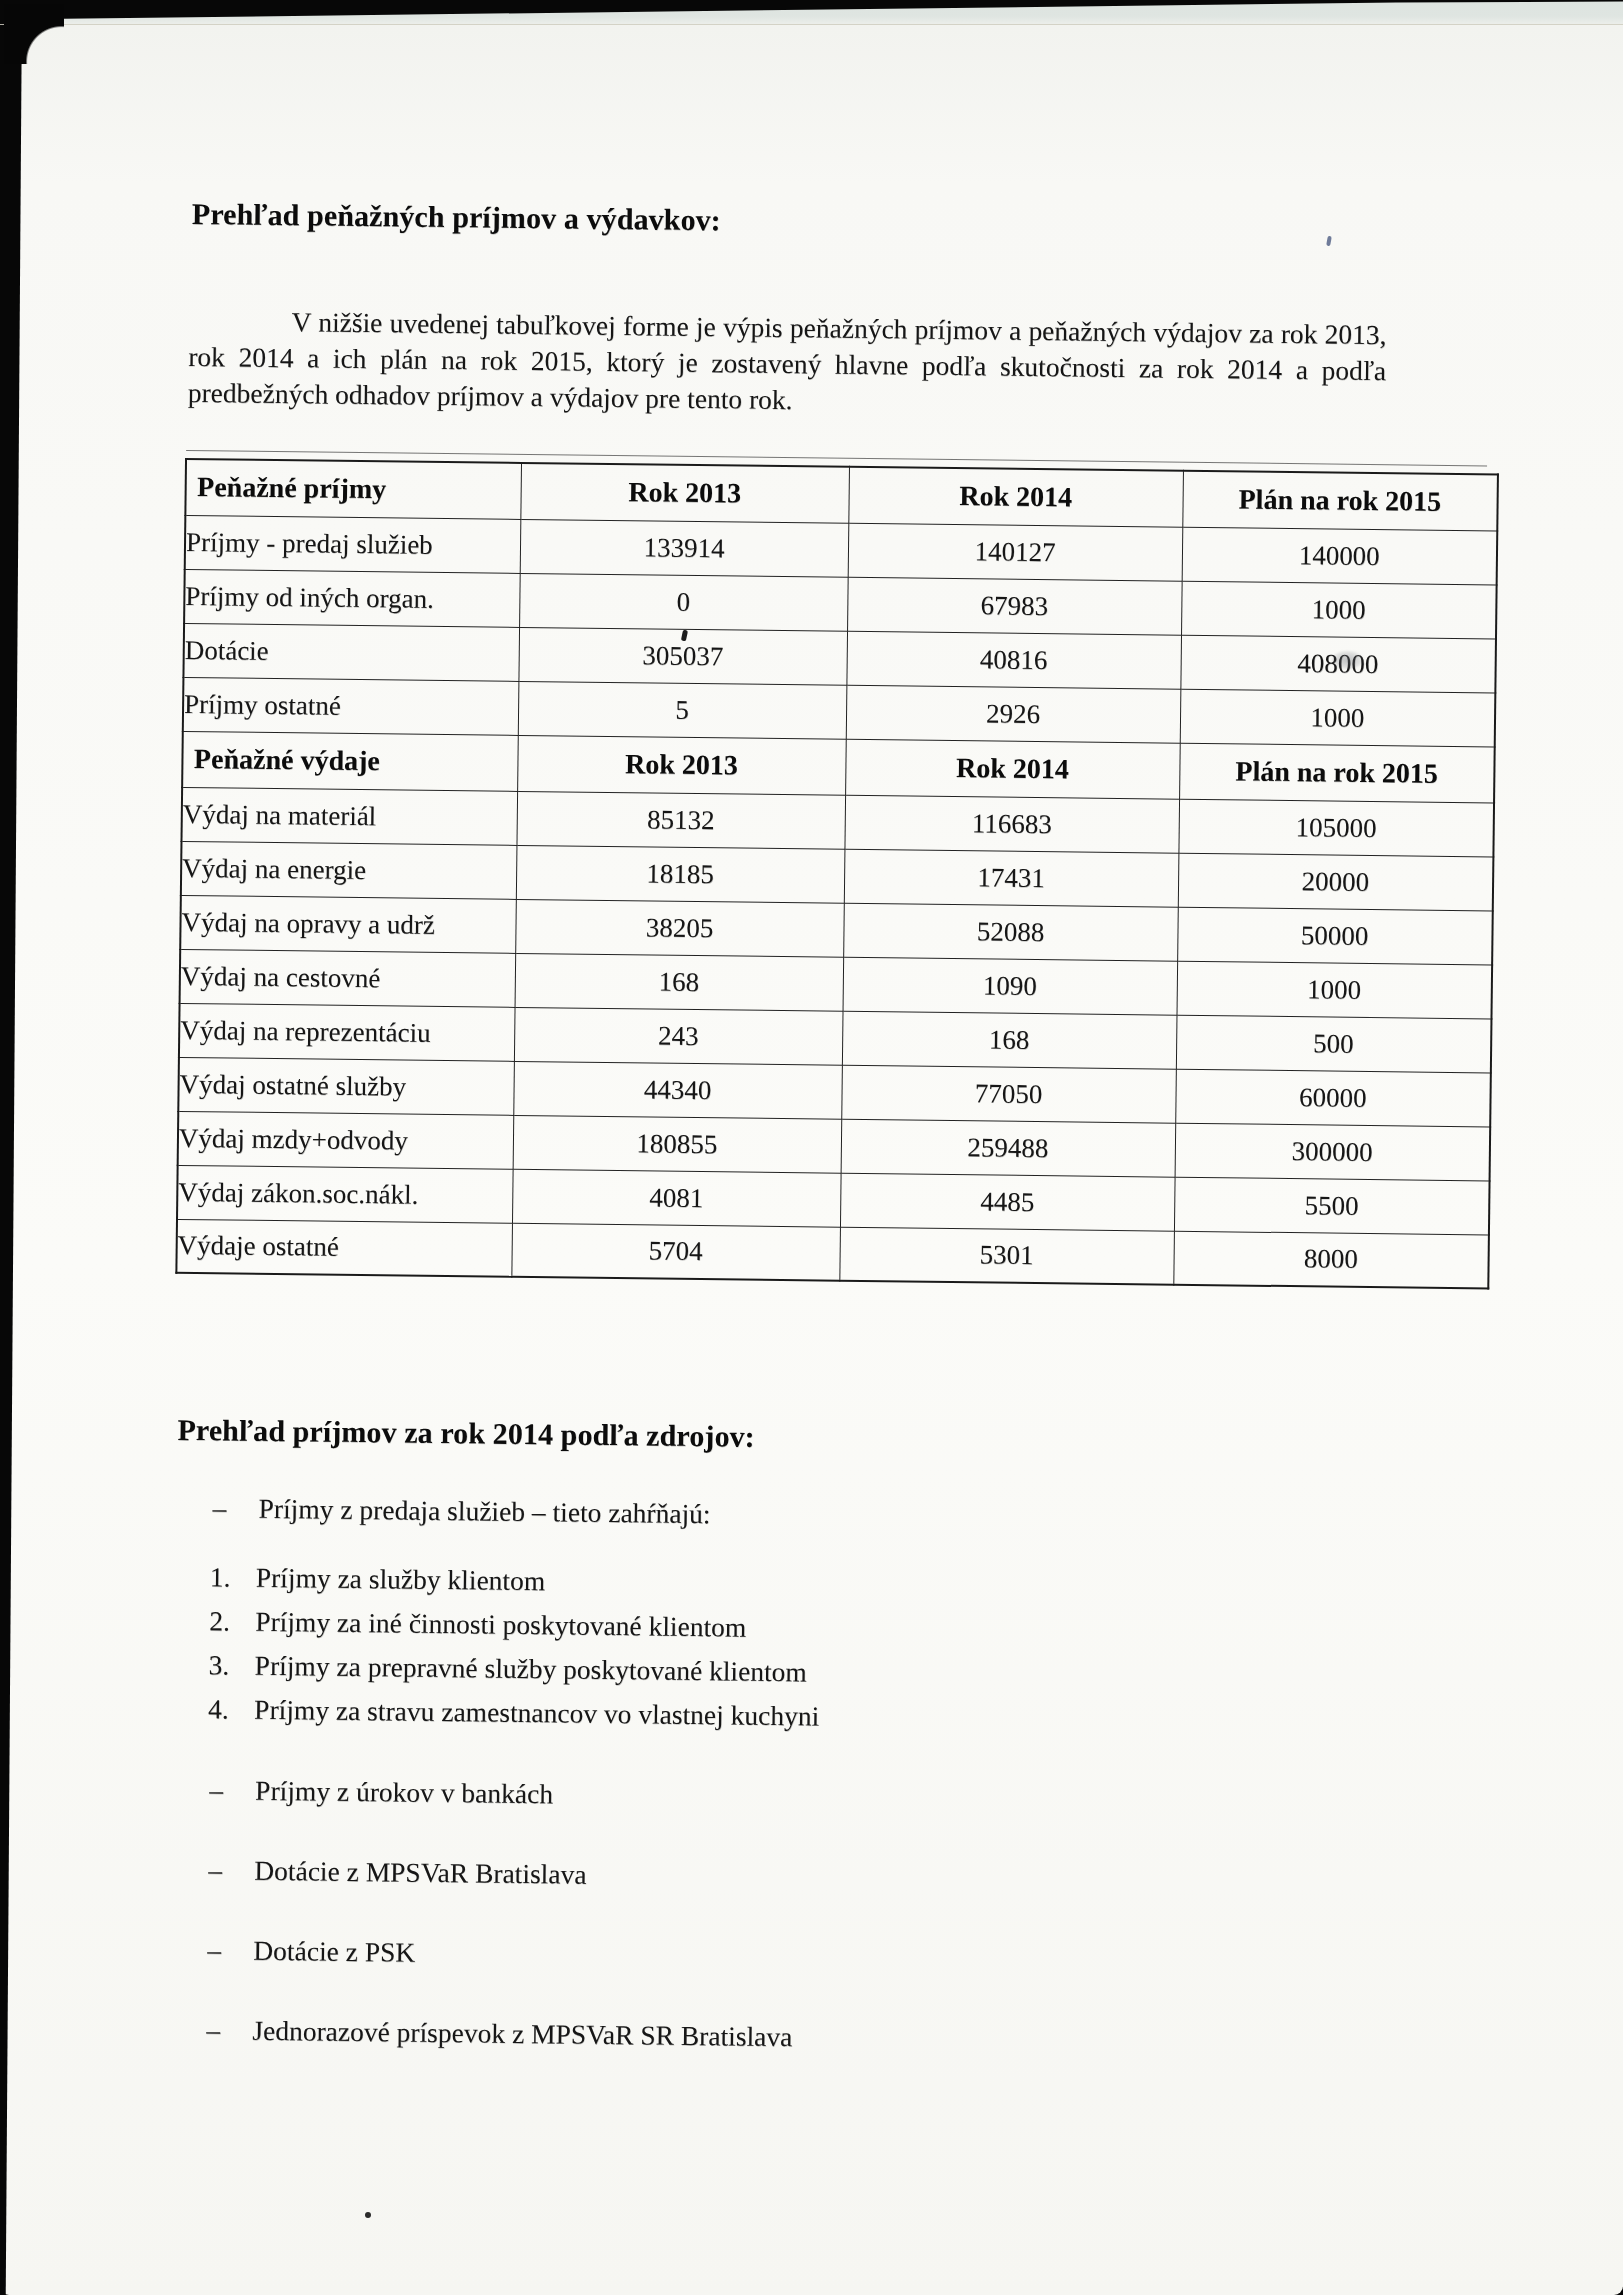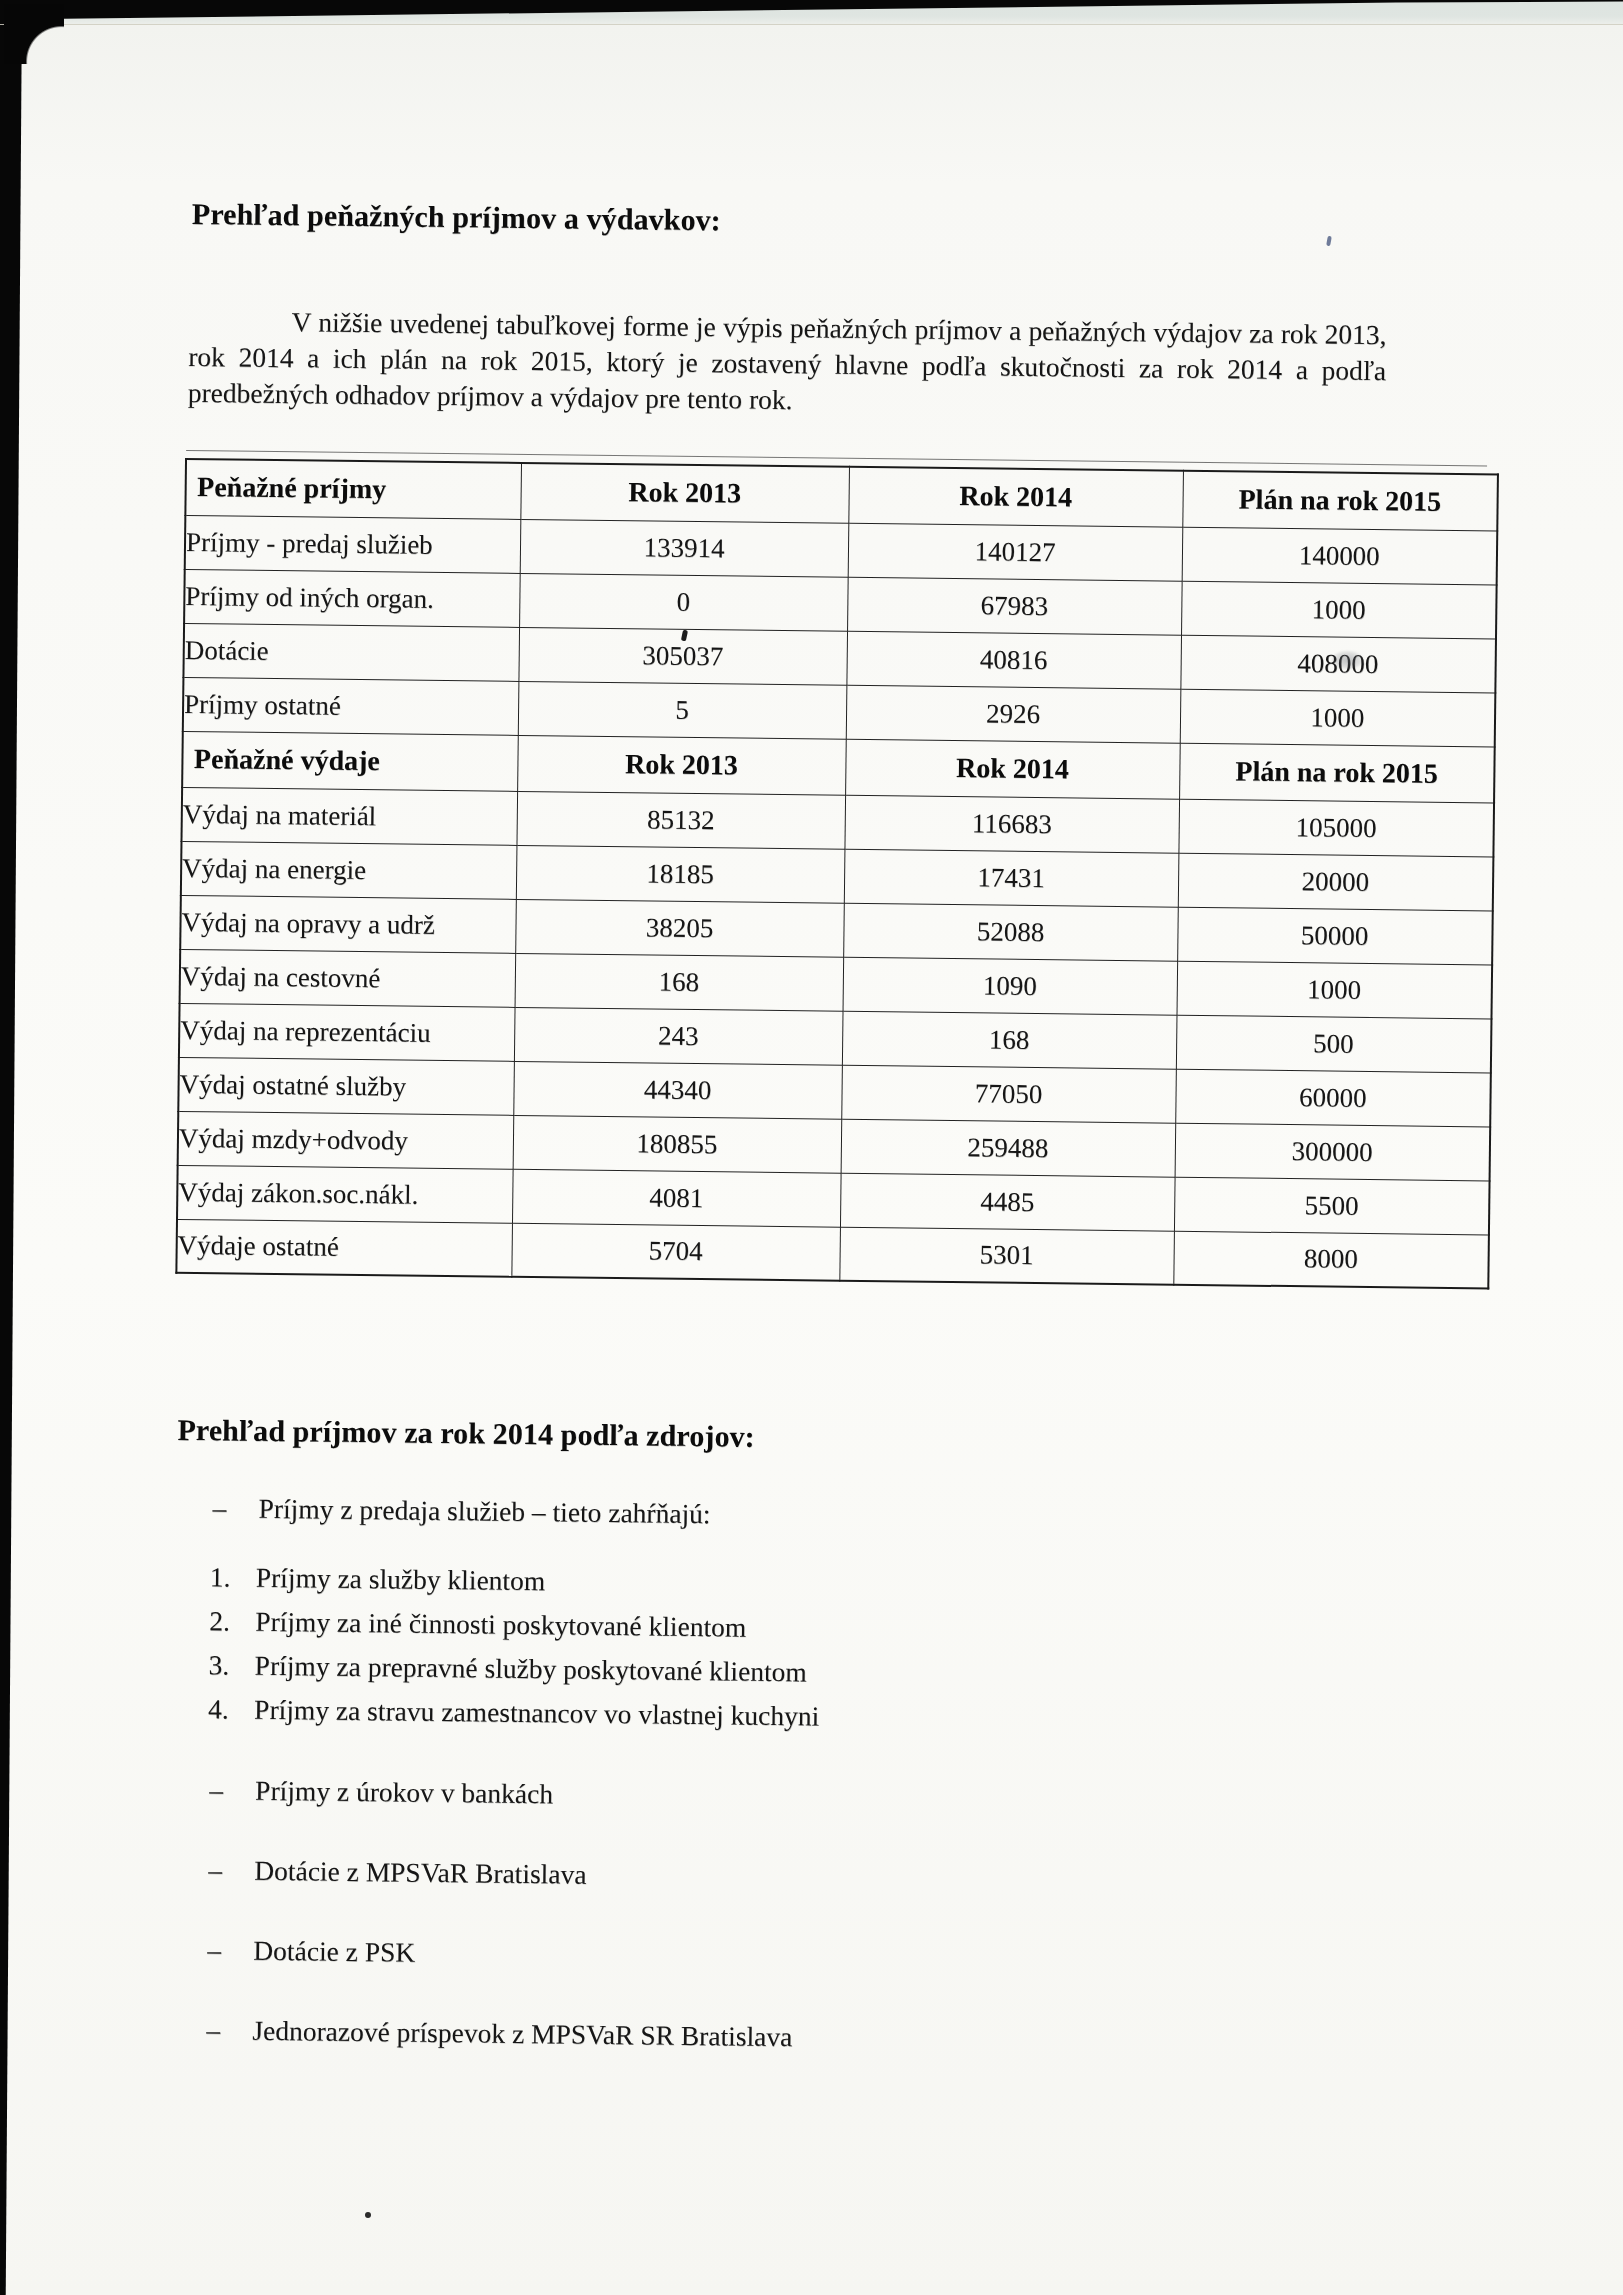--- a/index.html
+++ b/index.html
@@ -3,21 +3,21 @@
 <meta charset="utf-8">
 <style>
   html,body{margin:0;padding:0;}
   body{
     width:1623px;height:2295px;position:relative;overflow:hidden;
     background:#060606;
     font-family:"Liberation Serif","DejaVu Serif",serif;
     color:#161616;
   }
   .scan{position:absolute;inset:0;
-    background:linear-gradient(180deg,#f1f2ee 0%,#f8f8f5 8%,#fbfbf8 55%,#f6f6f2 100%);}
+    background:linear-gradient(180deg,#f1f2ee 0%,#f8f8f5 8%,#fbfbf8 55%,#f6f6f2 100%);border-radius:9px;}
   
   .edge-left{position:absolute;left:0;top:0;width:22px;height:100%;background:#070707;
     clip-path:polygon(0 0,100% 0,26% 100%,0 100%);z-index:1;}
   .band-pale{position:absolute;left:0;top:0;width:100%;height:25px;z-index:1;
     background:linear-gradient(180deg,#dde4e0 0%,#dfe5e1 65%,#edefeb 100%);}
   .edge-top{position:absolute;left:0;top:0;width:100%;height:19.6px;background:#070707;
     clip-path:polygon(0 0,100% 0,100% 8%,86% 13%,0 100%);z-index:1;}
   .edge-line{position:absolute;left:0;top:23.6px;width:100%;height:1.3px;background:#cfccc0;opacity:.85;z-index:1;}
   .corner{position:absolute;left:3.9px;top:3.9px;width:60px;height:60px;z-index:1;
     background:radial-gradient(circle at 96% 96%,rgba(5,5,5,0) 0 34px,#060606 36px);}

